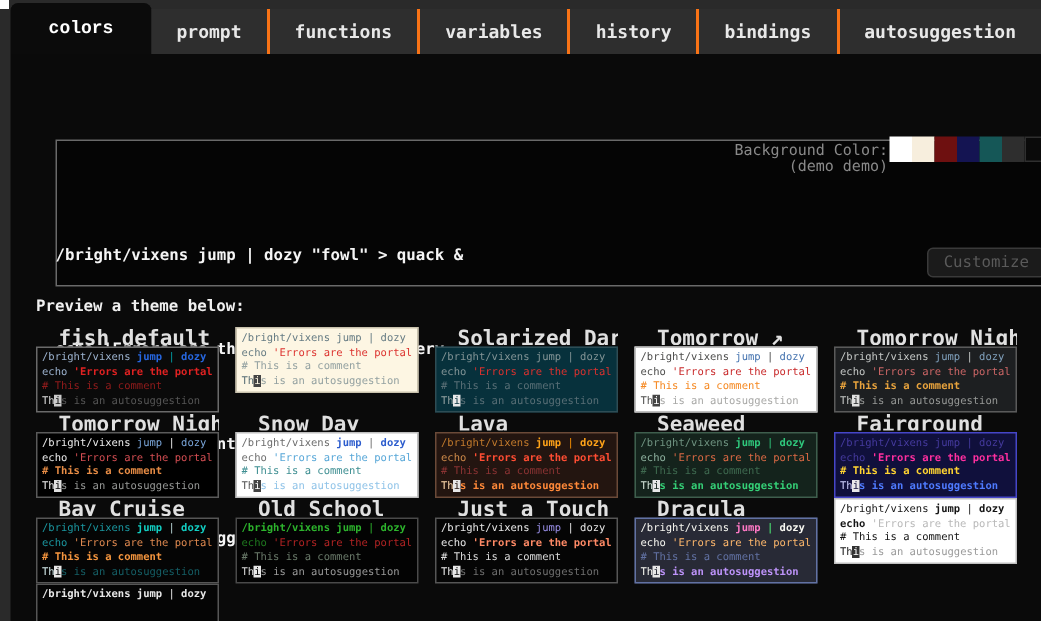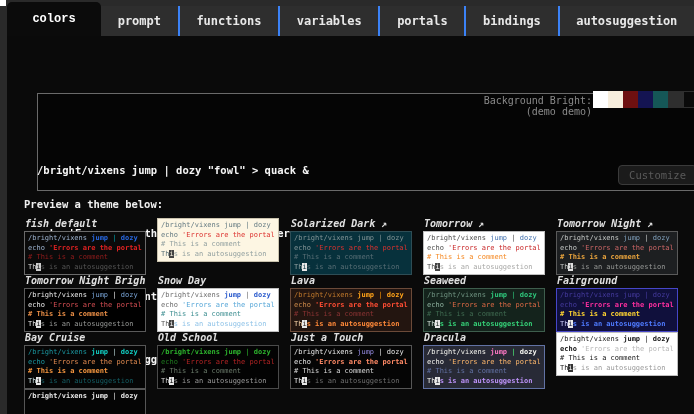--- a/index.html
+++ b/index.html
@@ -7,21 +7,21 @@
     width:694px;height:414px;position:relative;overflow:hidden;
     background:#2a2a2a;
     font-family:"DejaVu Sans Mono","Liberation Mono",monospace;
   }
   .corner{position:absolute;left:0;top:0;width:6px;height:6px;background:#ffffff;z-index:5;}
   
   .tabbar{position:absolute;left:0;top:0;width:694px;height:36px;background:#2a2a2a;display:flex;align-items:stretch;padding-left:7px;box-sizing:border-box;}
   .tab{
     flex:1 1 auto;background:#2e2e2e;color:#e8e8e8;font-size:12px;font-weight:bold;
     display:flex;align-items:center;justify-content:center;
-    border-left:2px solid #3b82f6;margin-top:6px;cursor:pointer;white-space:nowrap;
+    border-left:2px solid #f97316;margin-top:6px;cursor:pointer;white-space:nowrap;
   }
   .tab:first-child{border-left:none;font-family:Liberation Mono, monospace;}
   .tab.active{
     background:#0b0b0b;color:#ffffff;margin-top:2px;flex:0 0 94px;
     border-radius:5px 5px 0 0;border-left:none;
   }
   .tab.active + .tab{border-left:none;}
   
   .panel{position:absolute;left:7px;top:36px;width:687px;height:378px;background:#0a0a0a;}
   
@@ -34,50 +34,50 @@
   .cursor-main{background:#cfcfcf;color:#000;}
   .customize{
     position:absolute;right:6px;bottom:5px;background:#1b1b1b;color:#5a5a5a;
     border:1px solid #3a3a3a;border-radius:4px;font-family:inherit;
     font-size:10.5px;padding:3px 10px;cursor:pointer;
   }
   
   .heading{position:absolute;left:17px;top:162px;margin:0;color:#f0f0f0;font-size:10.5px;font-weight:bold;}
   .grid{position:absolute;left:17px;top:182px;display:grid;grid-template-columns:repeat(5,122px);column-gap:11px;row-gap:0;}
   .cell{width:122px;height:57px;}
-  .title{height:12px;font-size:10px;font-weight:bold;color:#e0e0e0;margin:0 0 1px 1px;white-space:nowrap;overflow:hidden;font-style:italic;}
+  .title{height:12px;font-size:14px;font-weight:bold;color:#e0e0e0;margin:0 0 1px 15px;white-space:nowrap;overflow:hidden;}
   .card{
     width:122px;height:44px;box-sizing:border-box;border:1px solid #555;
     padding:2px 3px;overflow:hidden;cursor:pointer;
   }
   .ln{font-size:7px;line-height:9.5px;white-space:pre;overflow:hidden;}
 </style>
 </head>
 <body>
 
 <div class="corner"></div>
 
 <nav class="tabbar">
     <div class="tab active">colors</div>
     <div class="tab">prompt</div>
     <div class="tab">functions</div>
     <div class="tab">variables</div>
-    <div class="tab">portals</div>
+    <div class="tab">history</div>
     <div class="tab">bindings</div>
     <div class="tab">autosuggestion</div>
   </nav>
 
 <main class="panel">
 
   <section class="preview-box">
     <button class="customize">Customize</button>
   </section>
 
   <div class="bg-label">
-    <div>Background Bright:</div>
+    <div>Background Color:</div>
     <div>(demo demo)</div>
   </div>
 
   <div class="swatches">
       <div class="swatch" style="background: rgb(255, 255, 255);"></div>
       <div class="swatch" style="background: rgb(247, 238, 221);"></div>
       <div class="swatch" style="background: rgb(110, 16, 16);"></div>
       <div class="swatch" style="background: rgb(20, 20, 82);"></div>
       <div class="swatch" style="background: rgb(21, 87, 87);"></div>
       <div class="swatch" style="background: rgb(46, 46, 46);"></div>

